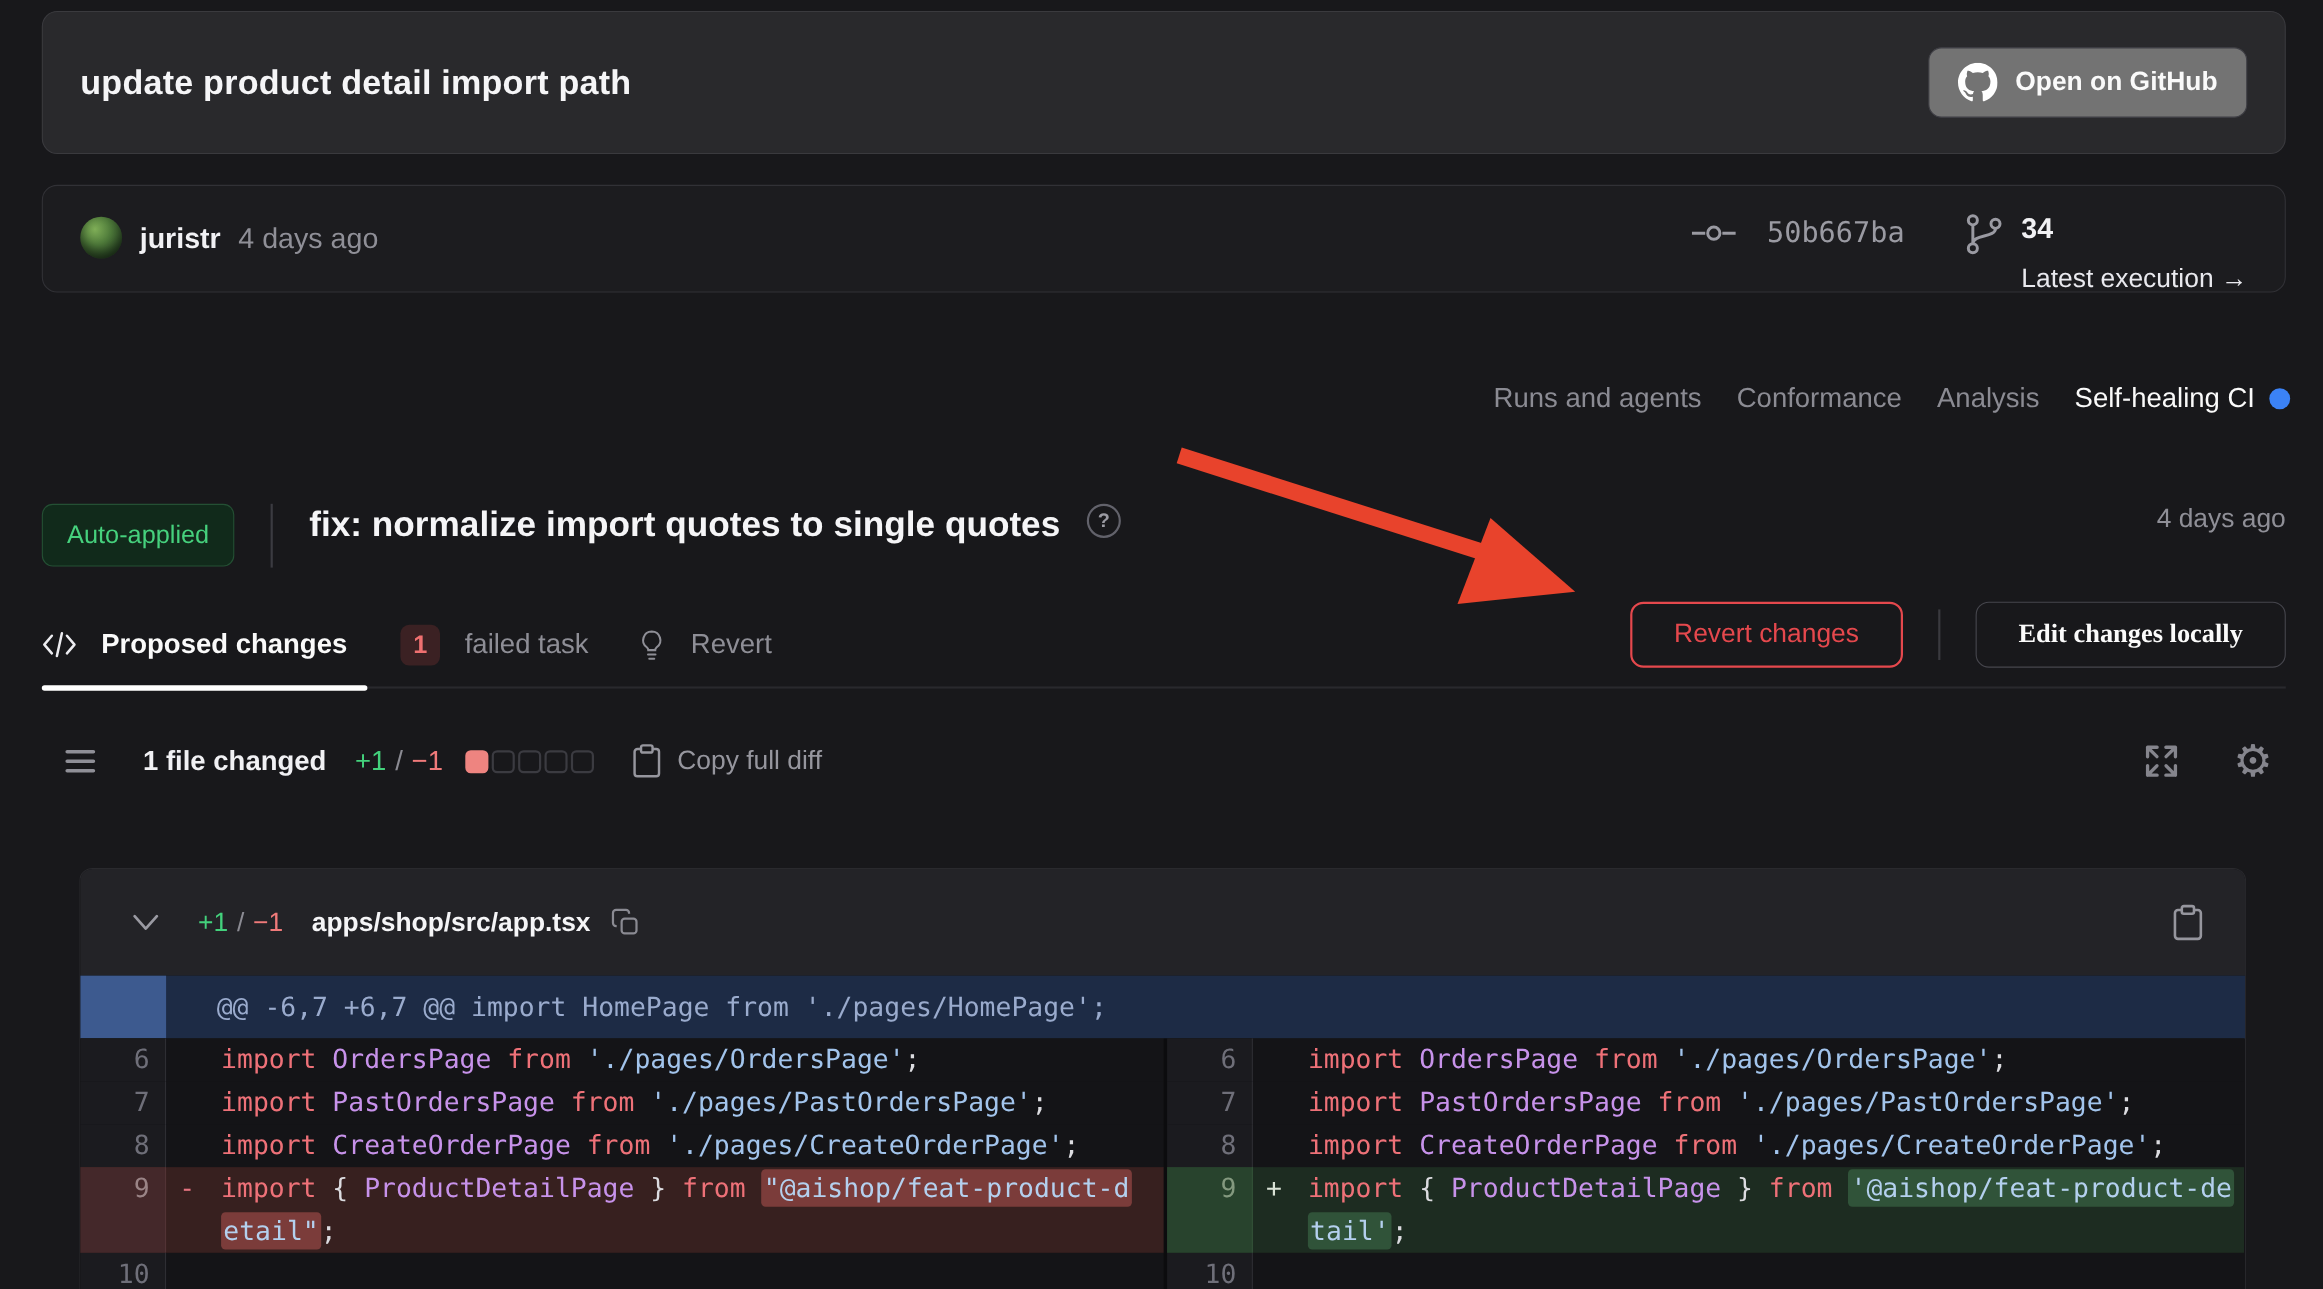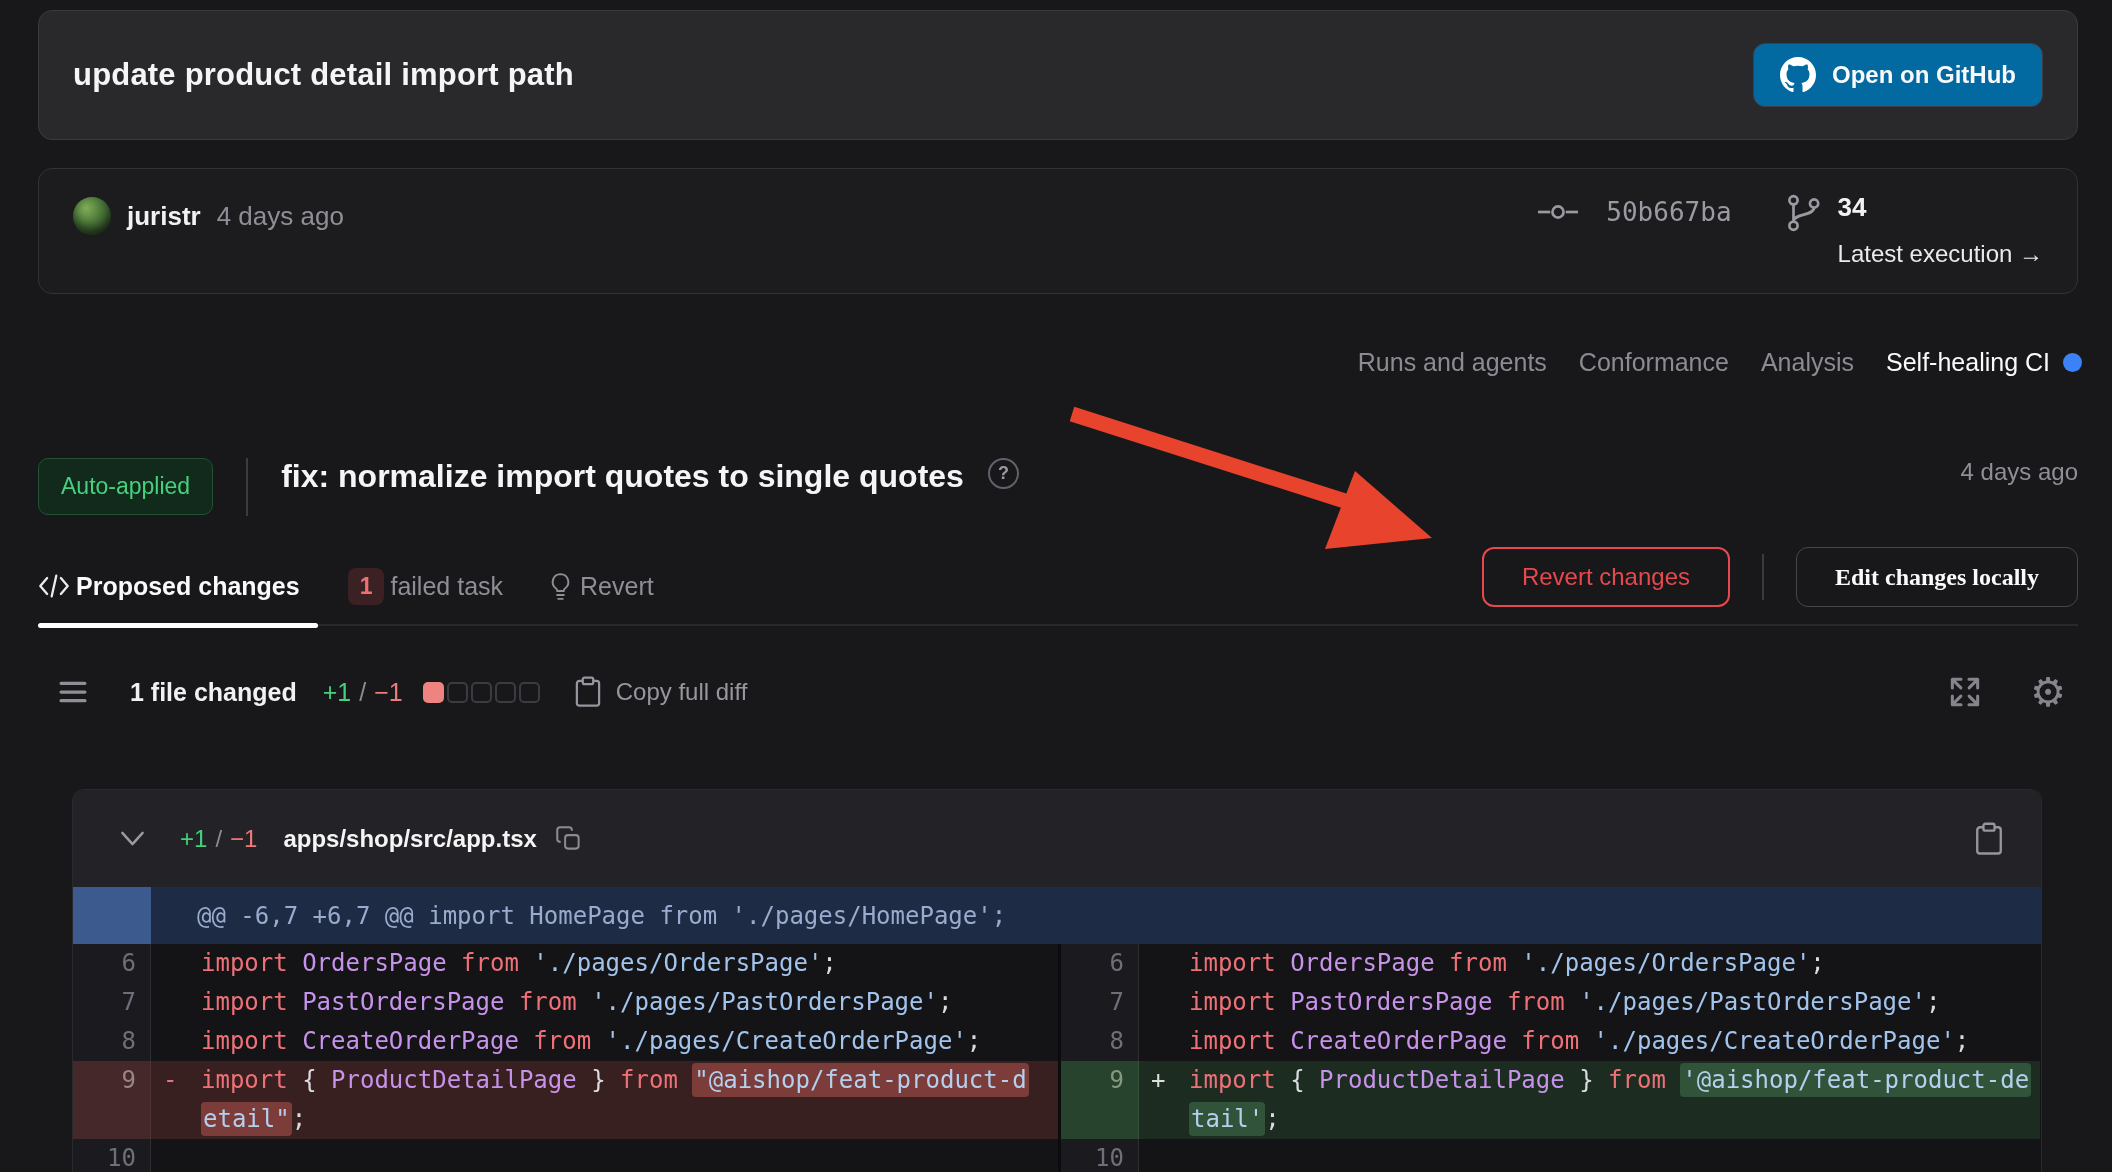--- a/index.html
+++ b/index.html
@@ -15,28 +15,28 @@
   
   .card-title{
     position:absolute; left:38px; top:10px; width:2040px; height:130px;
     background:#29292c; border:1px solid #3a3a3e; border-radius:14px;
     display:flex; align-items:center; justify-content:space-between;
     padding:0 34px;
   }
   .page-title{ font-size:31px; font-weight:700; color:#f5f5f7; letter-spacing:.2px;}
   .gh-btn{
     display:flex; align-items:center; gap:16px;
-    background:#0369a1; border:1px solid #3f3f45; border-radius:12px;
+    background:#737373; border:1px solid #3f3f45; border-radius:12px;
     height:64px; padding:0 26px; cursor:pointer;
   }
   .gh-btn span{ font-size:24px; font-weight:700; color:#fafafa; }
 
   
   .card-commit{
-    position:absolute; left:38px; top:168px; width:2040px; height:126px;
+    position:absolute; left:38px; top:168px; width:2040px; height:98px;
     background:#1c1c1f; border:1px solid #313136; border-radius:14px;
     display:flex; align-items:flex-start; justify-content:space-between;
     padding:22px 34px 0 34px;
   }
   .commit-left{ display:flex; align-items:center; gap:16px; margin-top:6px;}
   .avatar{
     width:38px; height:38px; border-radius:50%;
     background: radial-gradient(circle at 35% 30%, #7fae57 0%, #4e7a3a 40%, #2c4a26 75%, #1d321b 100%);
     box-shadow: inset 0 -6px 10px rgba(0,0,0,.45);
   }
@@ -76,21 +76,21 @@
     color:#9a9aa2; font-size:18px; font-weight:700;
     display:flex; align-items:center; justify-content:center; margin-left:24px; cursor:pointer;
   }
   .fix-time{ margin-left:auto; font-size:24px; color:#8f8f97; }
 
   
   .tabs-row{
     position:absolute; left:38px; top:546px; width:2040px; height:80px;
     display:flex; align-items:flex-start; border-bottom:2px solid #29292d;
   }
-  .tab{ position:relative; height:80px; display:flex; align-items:center; gap:6px; cursor:pointer; }
+  .tab{ position:relative; height:80px; display:flex; align-items:center; gap:22px; cursor:pointer; }
   .tab .lbl{ font-size:25px; color:#8e8e96; }
   .tab-proposed{ padding-right:18px; }
   .tab-proposed .lbl{ color:#fafafa; font-weight:700; }
   .tab-proposed::after{
     content:""; position:absolute; left:0; right:0; bottom:-2px; height:5px;
     background:#ffffff; border-radius:3px;
   }
   .tab + .tab{ margin-left:30px; }
   .tab-review{ margin-left:44px !important; }
   .count-badge{

